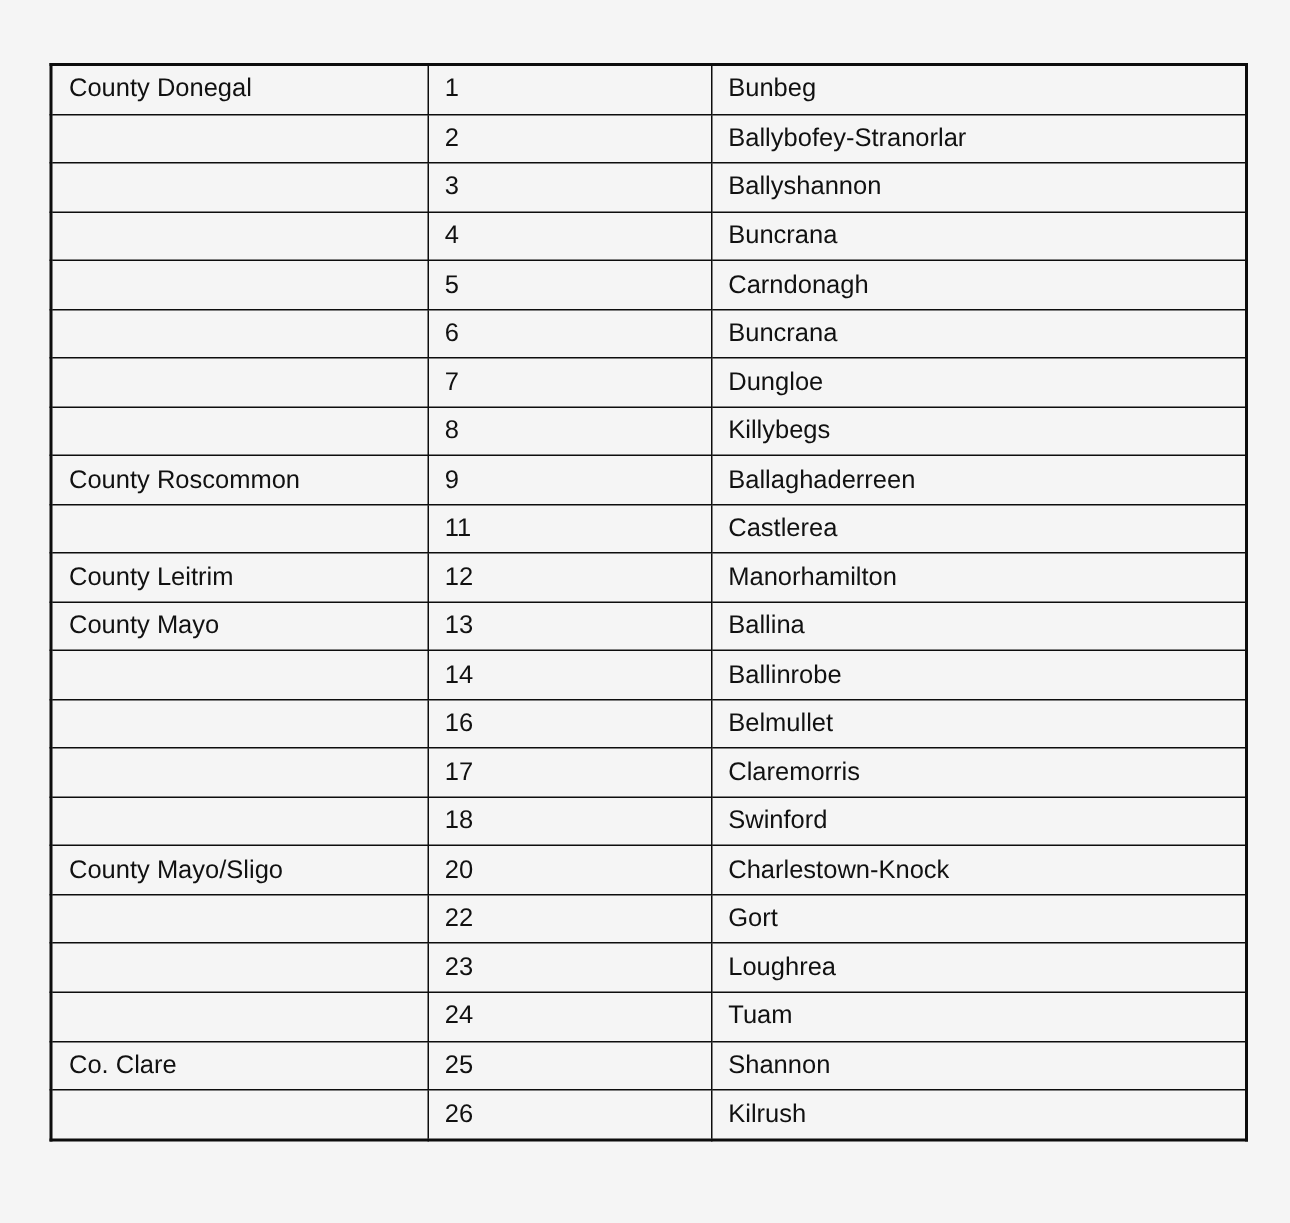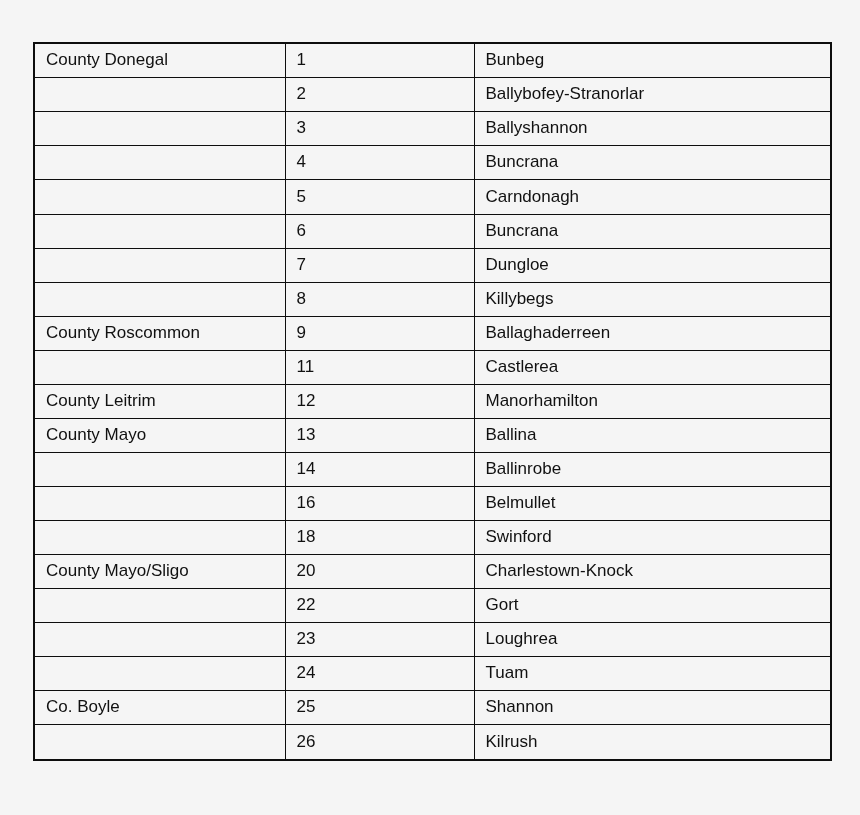--- a/index.html
+++ b/index.html
@@ -124,20 +124,25 @@
     <td class="col-town">Ballinrobe</td>
   </tr>
 
 
   <tr>
     <td class="col-county"></td>
     <td class="col-number">16</td>
     <td class="col-town">Belmullet</td>
   </tr>
 
+  <tr>
+    <td class="col-county"></td>
+    <td class="col-number">17</td>
+    <td class="col-town">Claremorris</td>
+  </tr>
 
   <tr>
     <td class="col-county"></td>
     <td class="col-number">18</td>
     <td class="col-town">Swinford</td>
   </tr>
 
 
   <tr>
     <td class="col-county">County Mayo/Sligo</td>
@@ -158,21 +163,21 @@
     <td class="col-town">Loughrea</td>
   </tr>
 
   <tr>
     <td class="col-county"></td>
     <td class="col-number">24</td>
     <td class="col-town">Tuam</td>
   </tr>
 
   <tr>
-    <td class="col-county">Co. Boyle</td>
+    <td class="col-county">Co. Clare</td>
     <td class="col-number">25</td>
     <td class="col-town">Shannon</td>
   </tr>
 
   <tr>
     <td class="col-county"></td>
     <td class="col-number">26</td>
     <td class="col-town">Kilrush</td>
   </tr>
 </tbody>

